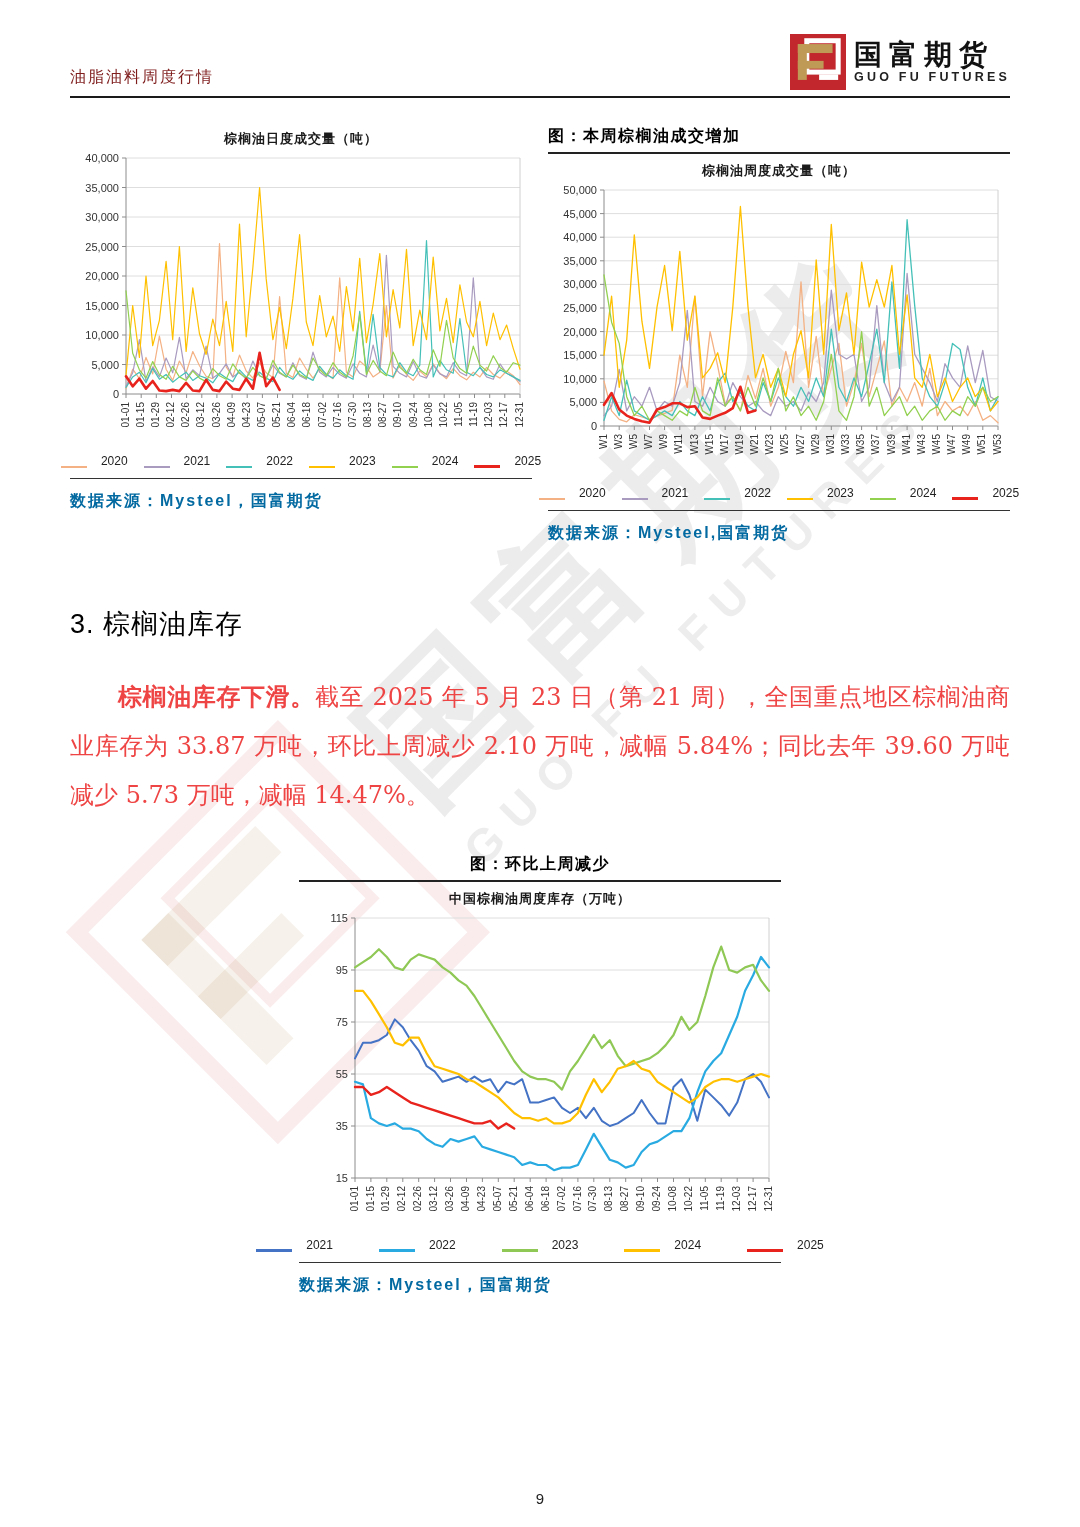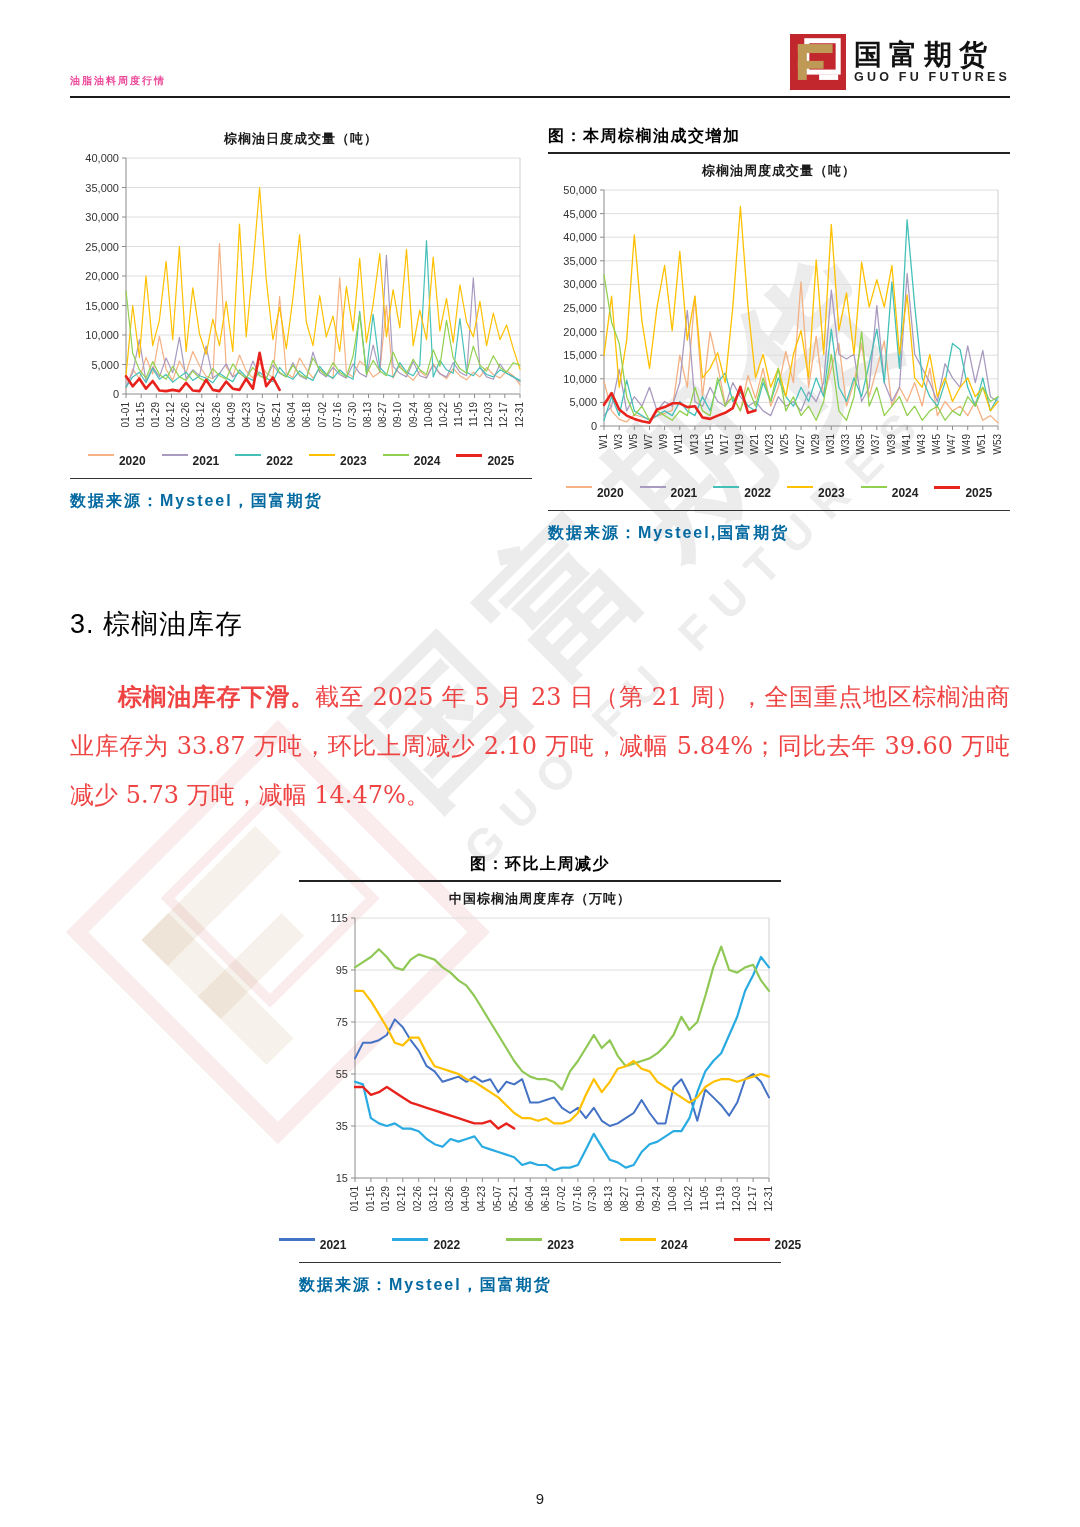--- a/index.html
+++ b/index.html
@@ -3,37 +3,37 @@
 <meta charset="utf-8">
 <style>
   * { margin:0; padding:0; box-sizing:border-box; }
   body { background:#fff; font-family:"Liberation Sans", sans-serif; }
   .page { position:relative; width:1080px; height:1527px; background:#fff; overflow:hidden; margin:0 auto; }
 
   
   .header { margin:0 70px; padding-top:34px; padding-bottom:6px;
             display:flex; justify-content:space-between; align-items:flex-end;
             border-bottom:2px solid #1a1a1a; position:relative; z-index:3; }
-  .doc-title { font-size:10px; font-weight:bold; letter-spacing:2px; color:#ec4899; padding-bottom:2px; }
+  .doc-title { font-size:16px; font-weight:normal; letter-spacing:2px; color:#7f1d1d; padding-bottom:2px; }
   .brand { display:flex; align-items:center; gap:8px; }
   .brand-text { display:flex; flex-direction:column; line-height:1.05; }
   .brand-cn { font-size:28px; font-weight:bold; letter-spacing:7px; color:#111; }
   .brand-en { font-size:12.5px; font-weight:bold; letter-spacing:3.2px; color:#222; margin-top:2px; }
 
   
   .figs-row { margin:28px 70px 0; display:flex; gap:16px; position:relative; z-index:2; }
   .fig { flex:1; min-width:0; }
   .fig-caption { font-size:16px; font-weight:bold; letter-spacing:1.5px; color:#000;
                  border-bottom:2px solid #222; padding-bottom:5px; margin-bottom:8px; }
   .fig-caption.center { text-align:center; }
   .chart-title { text-align:center; font-size:13px; font-weight:bold; color:#1a1a1a;
                  letter-spacing:1px; margin:4px 0 0; }
   .legend { display:flex; justify-content:center; align-items:center; gap:16px;
             font-size:12px; color:#222; margin-top:0; }
-  .legend-item { display:flex; align-items:flex-start; gap:5px;font-weight:bold; }
+  .legend-item { display:flex; align-items:flex-end; gap:14px; }
   .legend .sw { display:inline-block; width:26px; height:0; }
   .legend.wide { gap:46px; }
   .legend.wide .sw { width:36px; }
   .fig-source { border-top:1.5px solid #333; margin-top:10px; padding-top:12px;
                 font-size:16px; font-weight:bold; letter-spacing:2px; color:#0369a1; }
 
   
   .section-heading { margin:62px 70px 0; font-size:27px; font-weight:normal; color:#000;
                      letter-spacing:1px; position:relative; z-index:2; }
   .body-para { margin:30px 70px 0; font-size:24px; color:#ef4444; line-height:49px;

